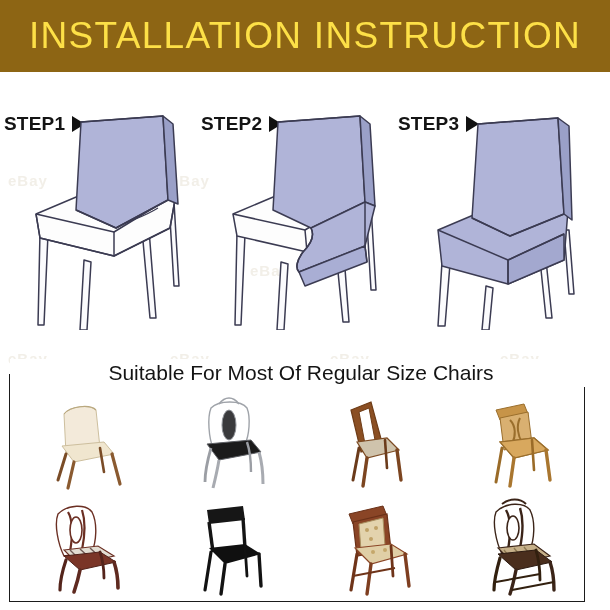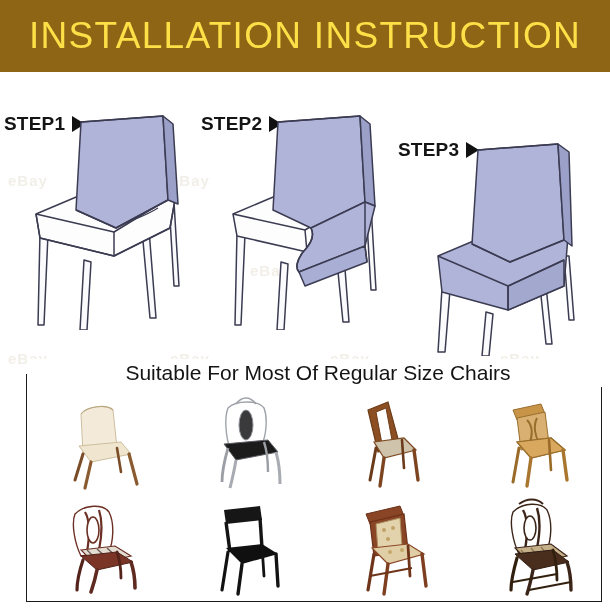--- a/index.html
+++ b/index.html
@@ -96,21 +96,21 @@
   }
   .step-chair-svg {
     position: absolute;
     left: 18px;
     top: 38px;
   }
 
   
   #suitable-panel {
     position: absolute;
-    left: 26px;
+    left: 9px;
     top: 374px;
     width: 576px;
     height: 228px;
     border: 1.5px solid #1b1b1b;
     box-sizing: border-box;
     background: transparent;
     z-index: 2;
   }
   #suitable-title {
     position: absolute;
@@ -224,21 +224,21 @@
 
         <path d="M84 162 L150 136 L152 152 L90 176 Z" fill="#a9aed4"></path>
 
         <path d="M96 118 C100 126 96 134 88 142 C82 150 80 158 84 162" fill="none"></path>
         <path d="M150 92 L150 136 L152 152" fill="none"></path>
         <path d="M63 12 L145 6" fill="none"></path>
       </g>
     </svg>
   </div>
 
-  <div class="step-block" style="left:394px;margin-top:26px;">
+  <div class="step-block" style="left:394px;">
     <div class="step-label-row">
       <span class="step-label">STEP3</span>
       <span class="step-arrow-icon"></span>
     </div>
     <svg class="step-chair-svg" width="176" height="220" viewBox="0 0 176 220">
       <g fill="none" stroke="#3b3b52" stroke-width="1.5" stroke-linejoin="round">
 
         <path d="M30 152 L26 216 L33 216 L38 154 Z" fill="#fbfbfd"></path>
         <path d="M74 176 L70 220 L77 220 L81 178 Z" fill="#fbfbfd"></path>
         <path d="M128 150 L134 208 L140 208 L134 150 Z" fill="#fbfbfd"></path>

